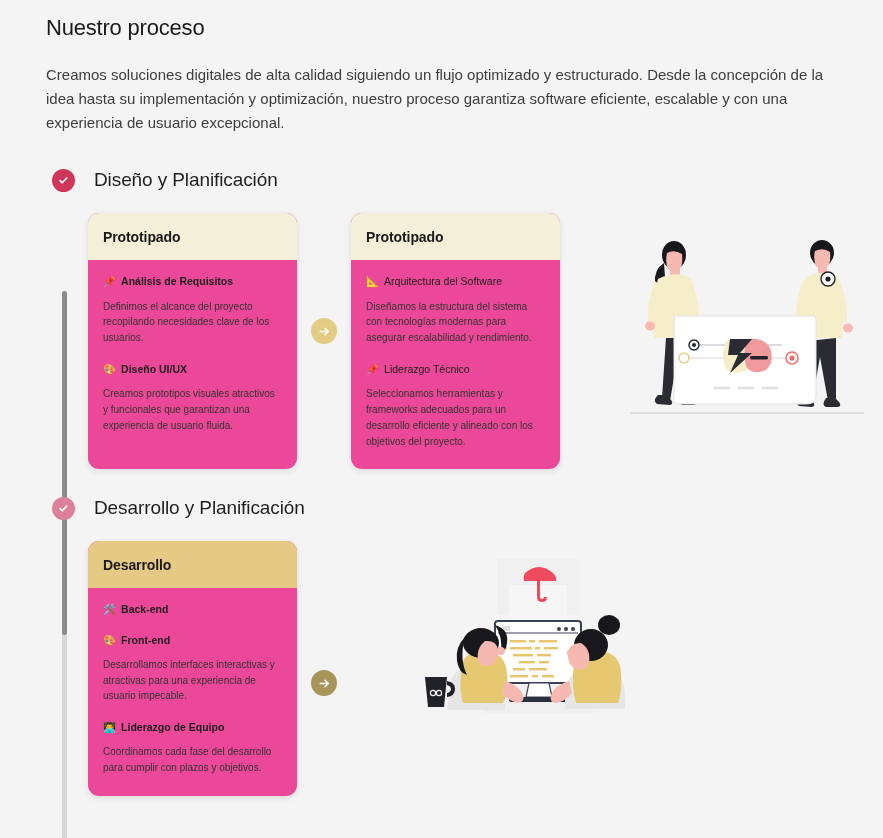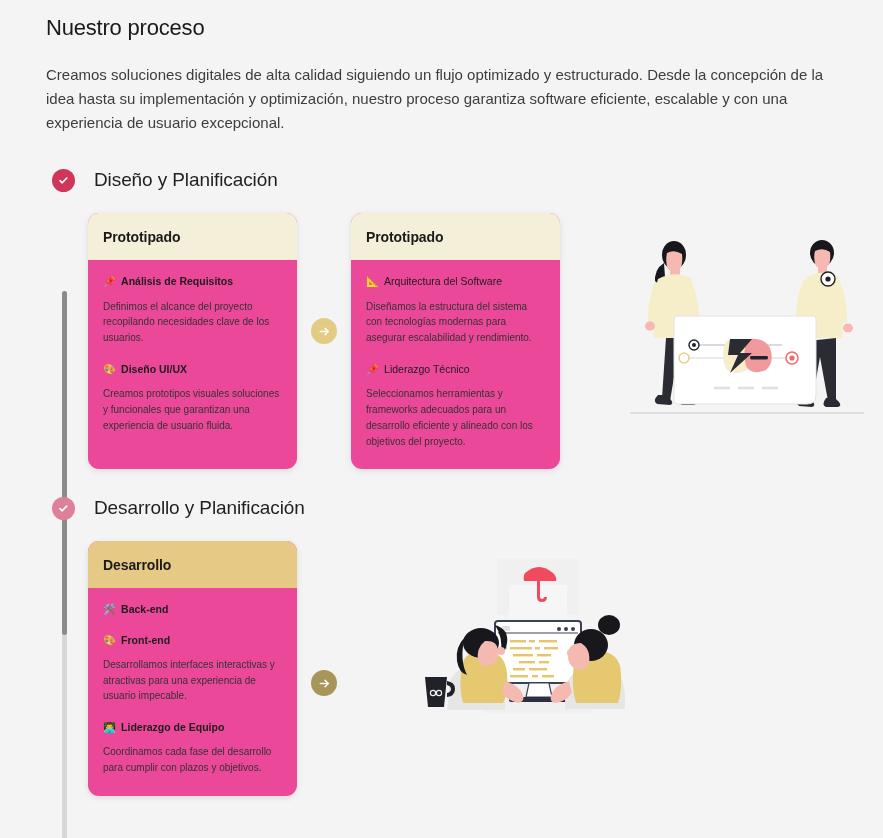--- a/index.html
+++ b/index.html
@@ -196,21 +196,21 @@
               <span class="feature-emoji">📌</span>
               <span>Análisis de Requisitos</span>
             </div>
             <p class="feature-text">Definimos el alcance del proyecto recopilando necesidades clave de los usuarios.</p>
           </div>
           <div class="feature">
             <div class="feature-title strong">
               <span class="feature-emoji">🎨</span>
               <span>Diseño UI/UX</span>
             </div>
-            <p class="feature-text">Creamos prototipos visuales soluciones y funcionales que garantizan una experiencia de usuario fluida.</p>
+            <p class="feature-text">Creamos prototipos visuales atractivos y funcionales que garantizan una experiencia de usuario fluida.</p>
           </div>
         </div>
       </article>
 
       <div class="arrow-wrap-a">
         <span class="arrow-connector tone-light">
           <svg width="13" height="13" viewBox="0 0 14 14" aria-hidden="true">
             <path d="M2.4 7 H11" fill="none" stroke="#ffffff" stroke-width="1.5" stroke-linecap="round"></path>
             <path d="M7.6 3.6 L11 7 L7.6 10.4" fill="none" stroke="#ffffff" stroke-width="1.5" stroke-linecap="round" stroke-linejoin="round"></path>
           </svg>

